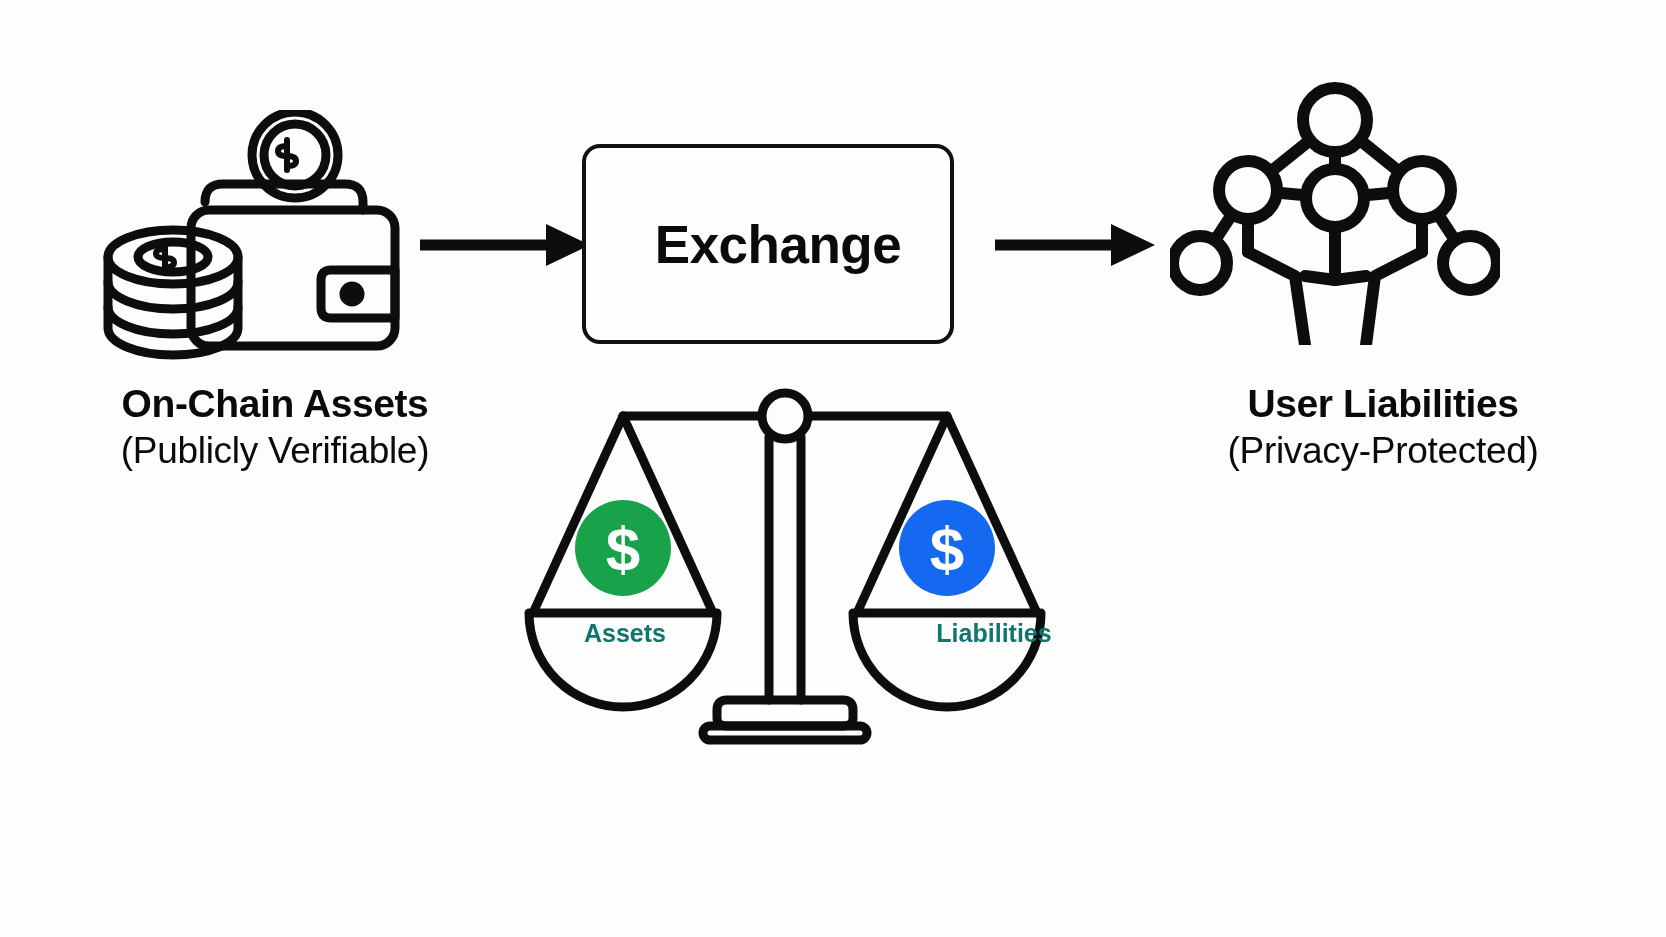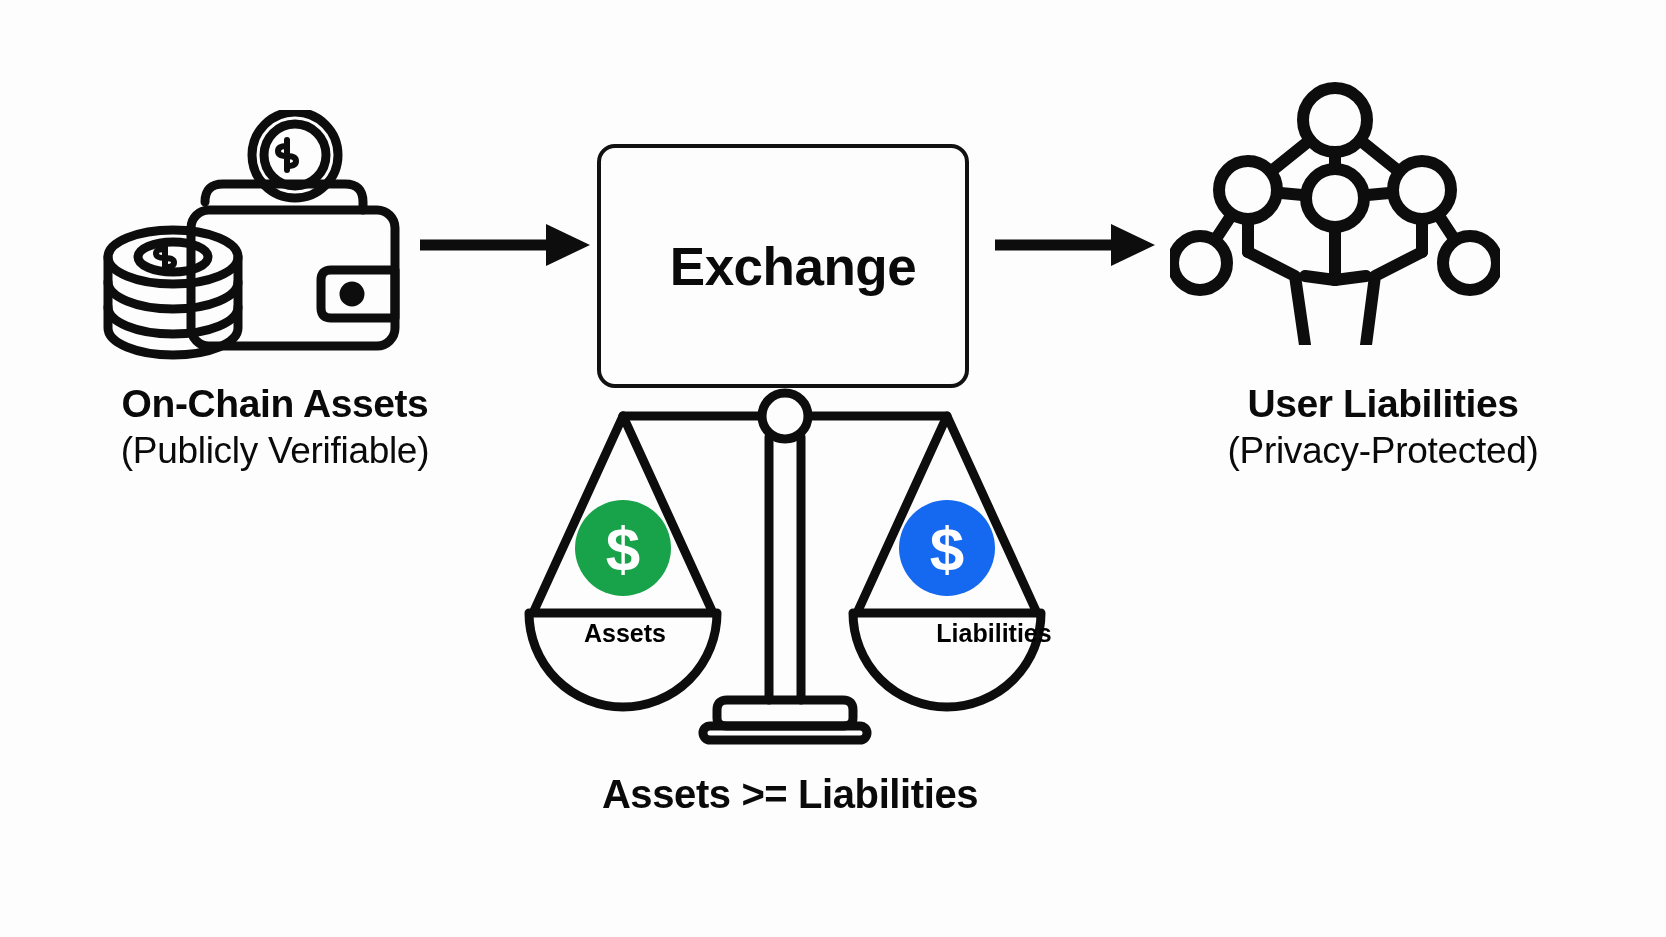--- a/index.html
+++ b/index.html
@@ -17,24 +17,24 @@
   #stage {
     position: relative;
     width: 1666px;
     height: 937px;
     background: #fdfdfd;
   }
   .abs { position: absolute; }
 
   
   #exchange-box {
-    left: 597px;
+    left: 582px;
     top: 144px;
     width: 372px;
-    height: 244px;
+    height: 200px;
     border: 4px solid #111111;
     border-radius: 18px;
     background: #fdfdfd;
     box-sizing: border-box;
     display: flex;
     align-items: center;
     justify-content: center;
     padding-left: 20px;
   }
   #exchange-label {
@@ -79,21 +79,21 @@
     font-weight: 700;
     letter-spacing: -0.4px;
     color: #0a0a0a;
     white-space: nowrap;
   }
 
   
   .pan-label {
     font-size: 25px;
     font-weight: 700;
-    color: #000000;
+    color: #0f766e;
     text-align: center;
     white-space: nowrap;
   }
   #assets-pan-label      { left: 525px; top: 619px; width: 200px; }
   #liabilities-pan-label { left: 888px; top: 619px; width: 212px; }
 
   svg { display: block; }
   .stroke-ico {
     fill: none;
     stroke: #0d0d0d;
@@ -217,15 +217,14 @@
       <circle cx="118" cy="163" r="48" fill="#18a34a"></circle>
       <circle cx="442" cy="163" r="48" fill="#1569f0"></circle>
       <text x="118" y="163" fill="#ffffff" font-family="Liberation Sans, sans-serif" font-size="62" font-weight="700" text-anchor="middle" dominant-baseline="central">$</text>
       <text x="442" y="163" fill="#ffffff" font-family="Liberation Sans, sans-serif" font-size="62" font-weight="700" text-anchor="middle" dominant-baseline="central">$</text>
     </svg>
   </div>
 
   <div class="abs pan-label" id="assets-pan-label">Assets</div>
   <div class="abs pan-label" id="liabilities-pan-label">Liabilities</div>
 
-  <div class="abs" id="scale-caption">Assets &gt;= Liabilities</div>
 
 </div>
 
 </body></html>

